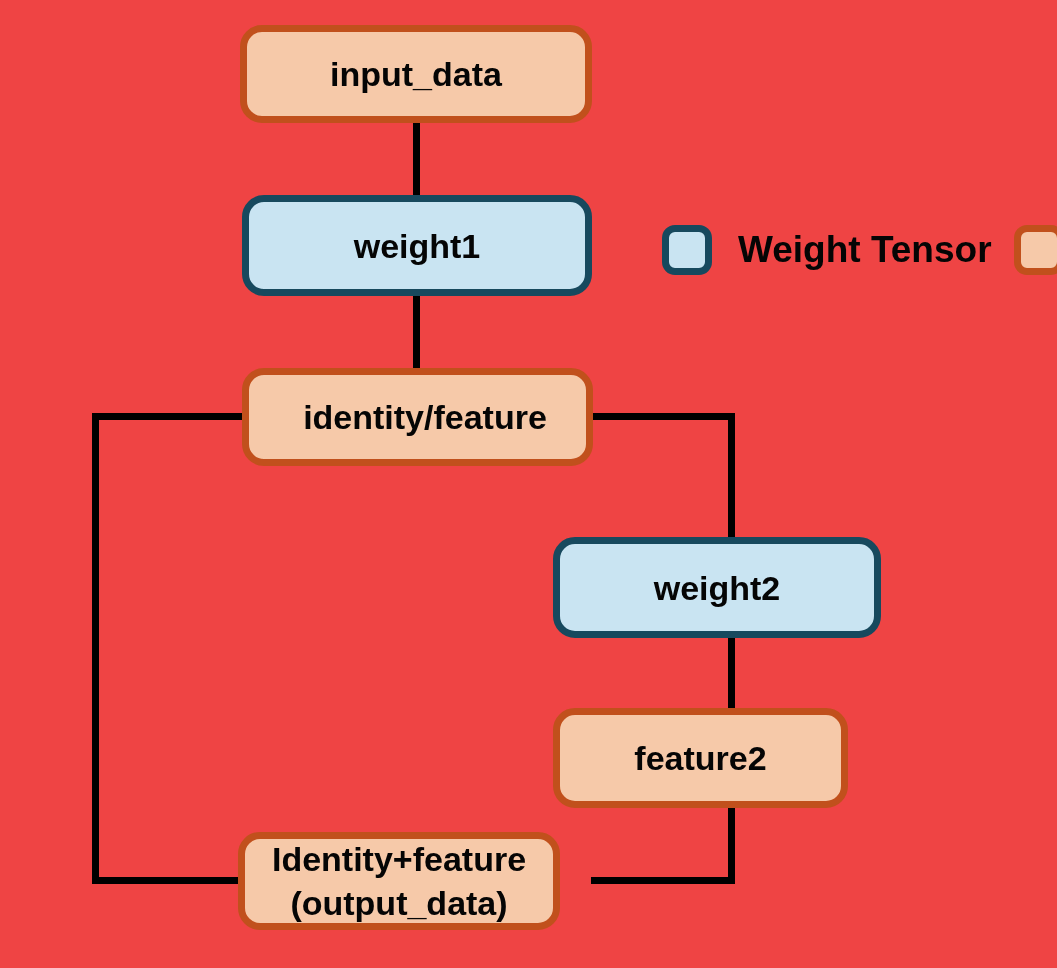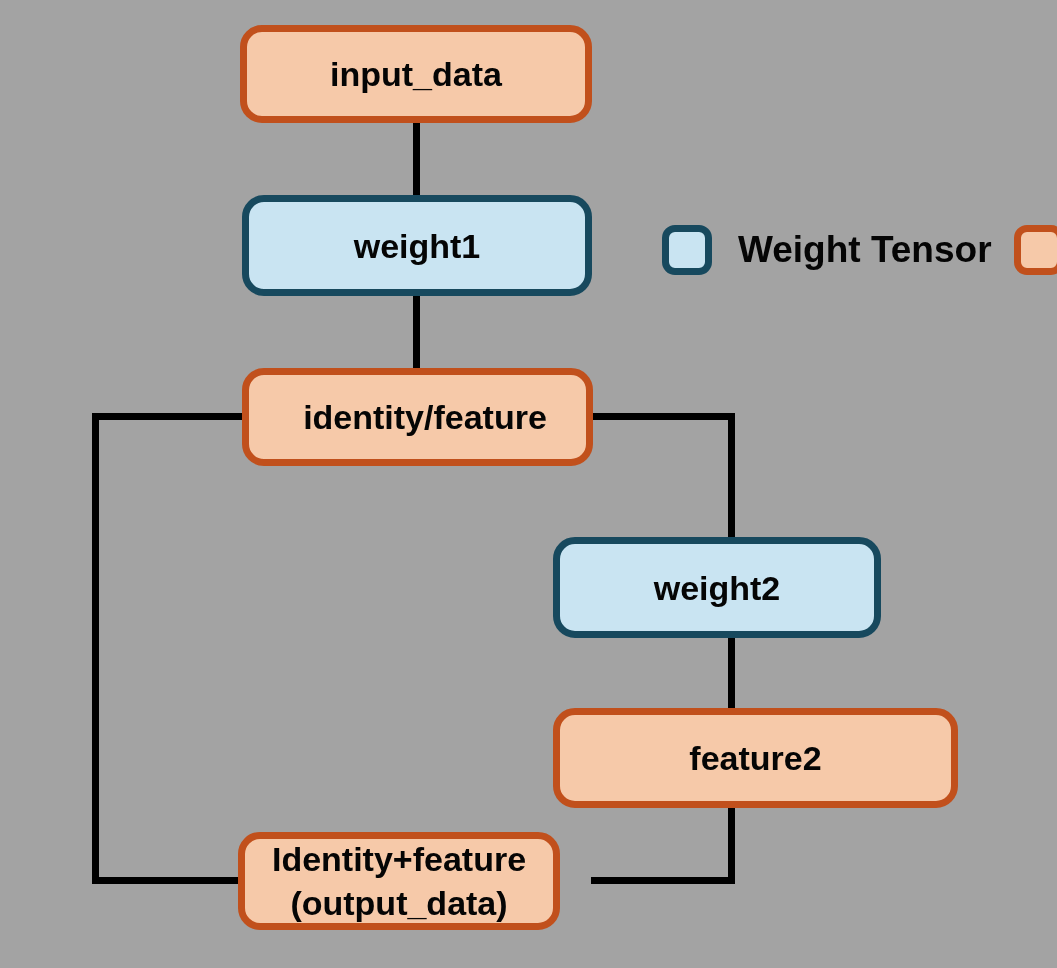--- a/index.html
+++ b/index.html
@@ -4,21 +4,21 @@
 <style>
   html, body {
     margin: 0;
     padding: 0;
     background: #ffffff;
   }
   .canvas {
     position: relative;
     width: 1057px;
     height: 968px;
-    background: #a3a3a3;
+    background: #ef4444;
     font-family: "Liberation Sans", sans-serif;
     overflow: hidden;
   }
   .node {
     position: absolute;
     box-sizing: border-box;
     border-radius: 22px;
     border: 7px solid;
     display: flex;
     align-items: center;
@@ -109,21 +109,21 @@
   </div>
 
   <div class="node data" style="left:242px; top:368px; width:351px; height:98px;padding-left:15px;">
     <span class="node-label">identity/feature</span>
   </div>
 
   <div class="node weight" style="left:553px; top:537px; width:328px; height:101px;">
     <span class="node-label">weight2</span>
   </div>
 
-  <div class="node data" style="left:553px; top:708px; width:405px; height:100px;">
+  <div class="node data" style="left:553px; top:708px; width:295px; height:100px;">
     <span class="node-label">feature2</span>
   </div>
 
   <div class="node data" style="left:238px; top:832px; width:322px; height:98px;">
     <span class="node-label">Identity+feature
 (output_data)</span>
   </div>
 
   <div class="legend">
     <div class="legend-row">

